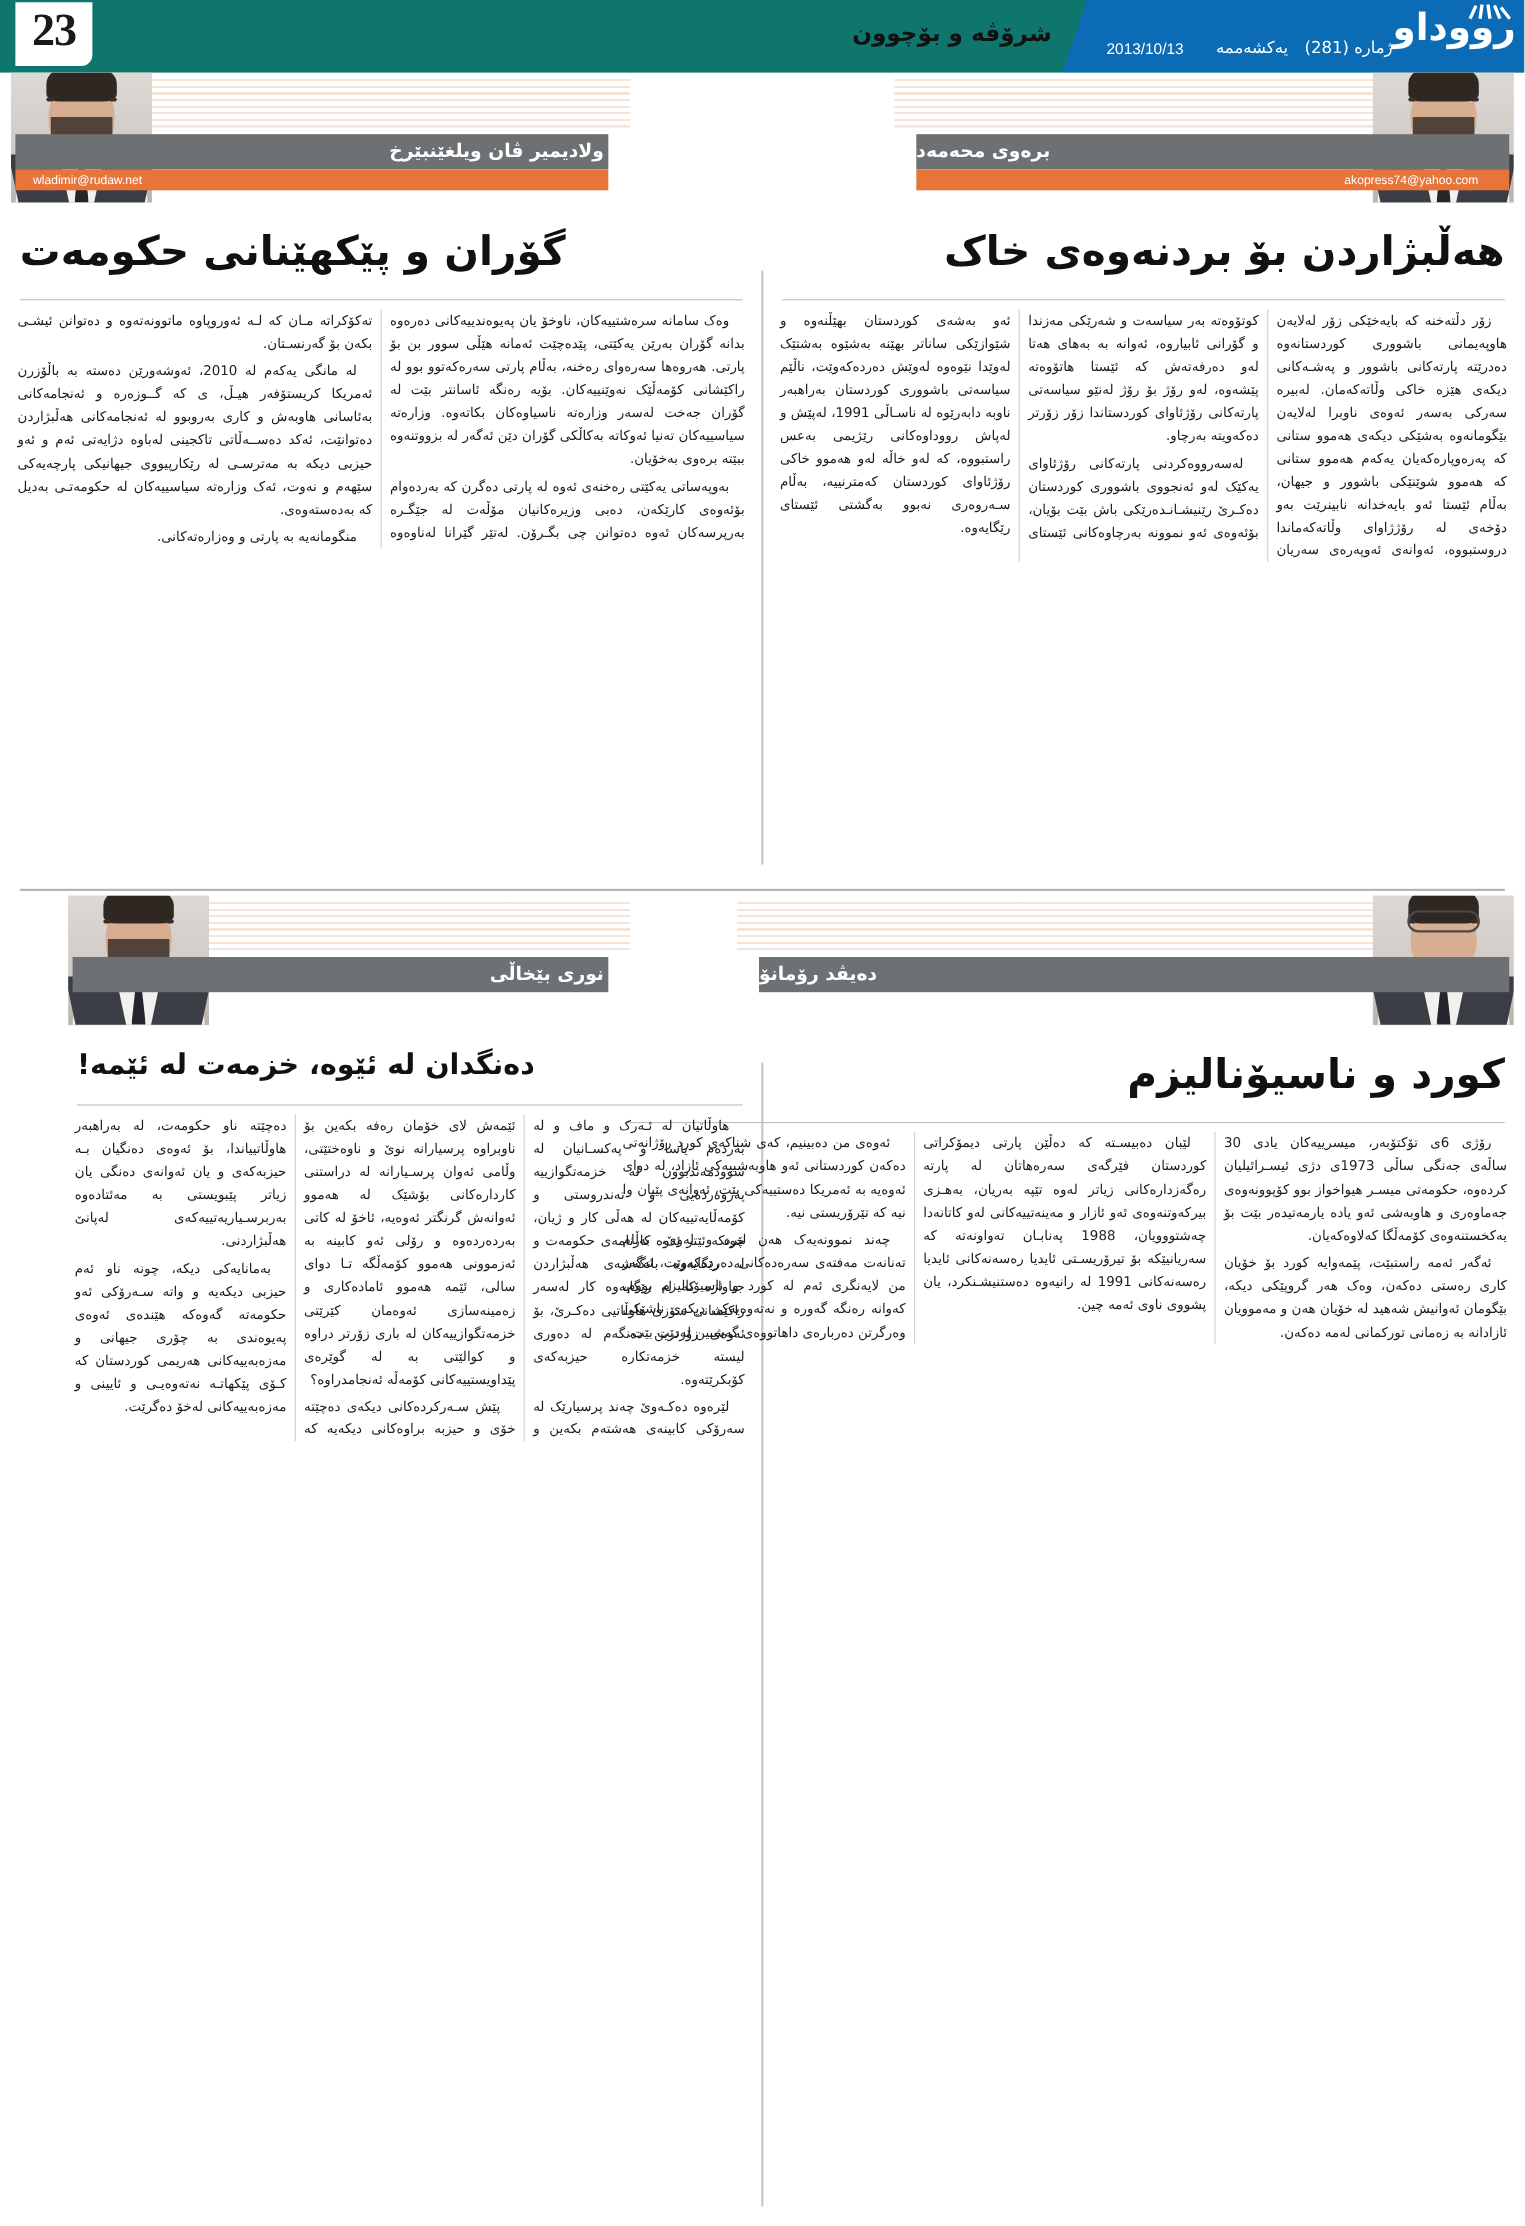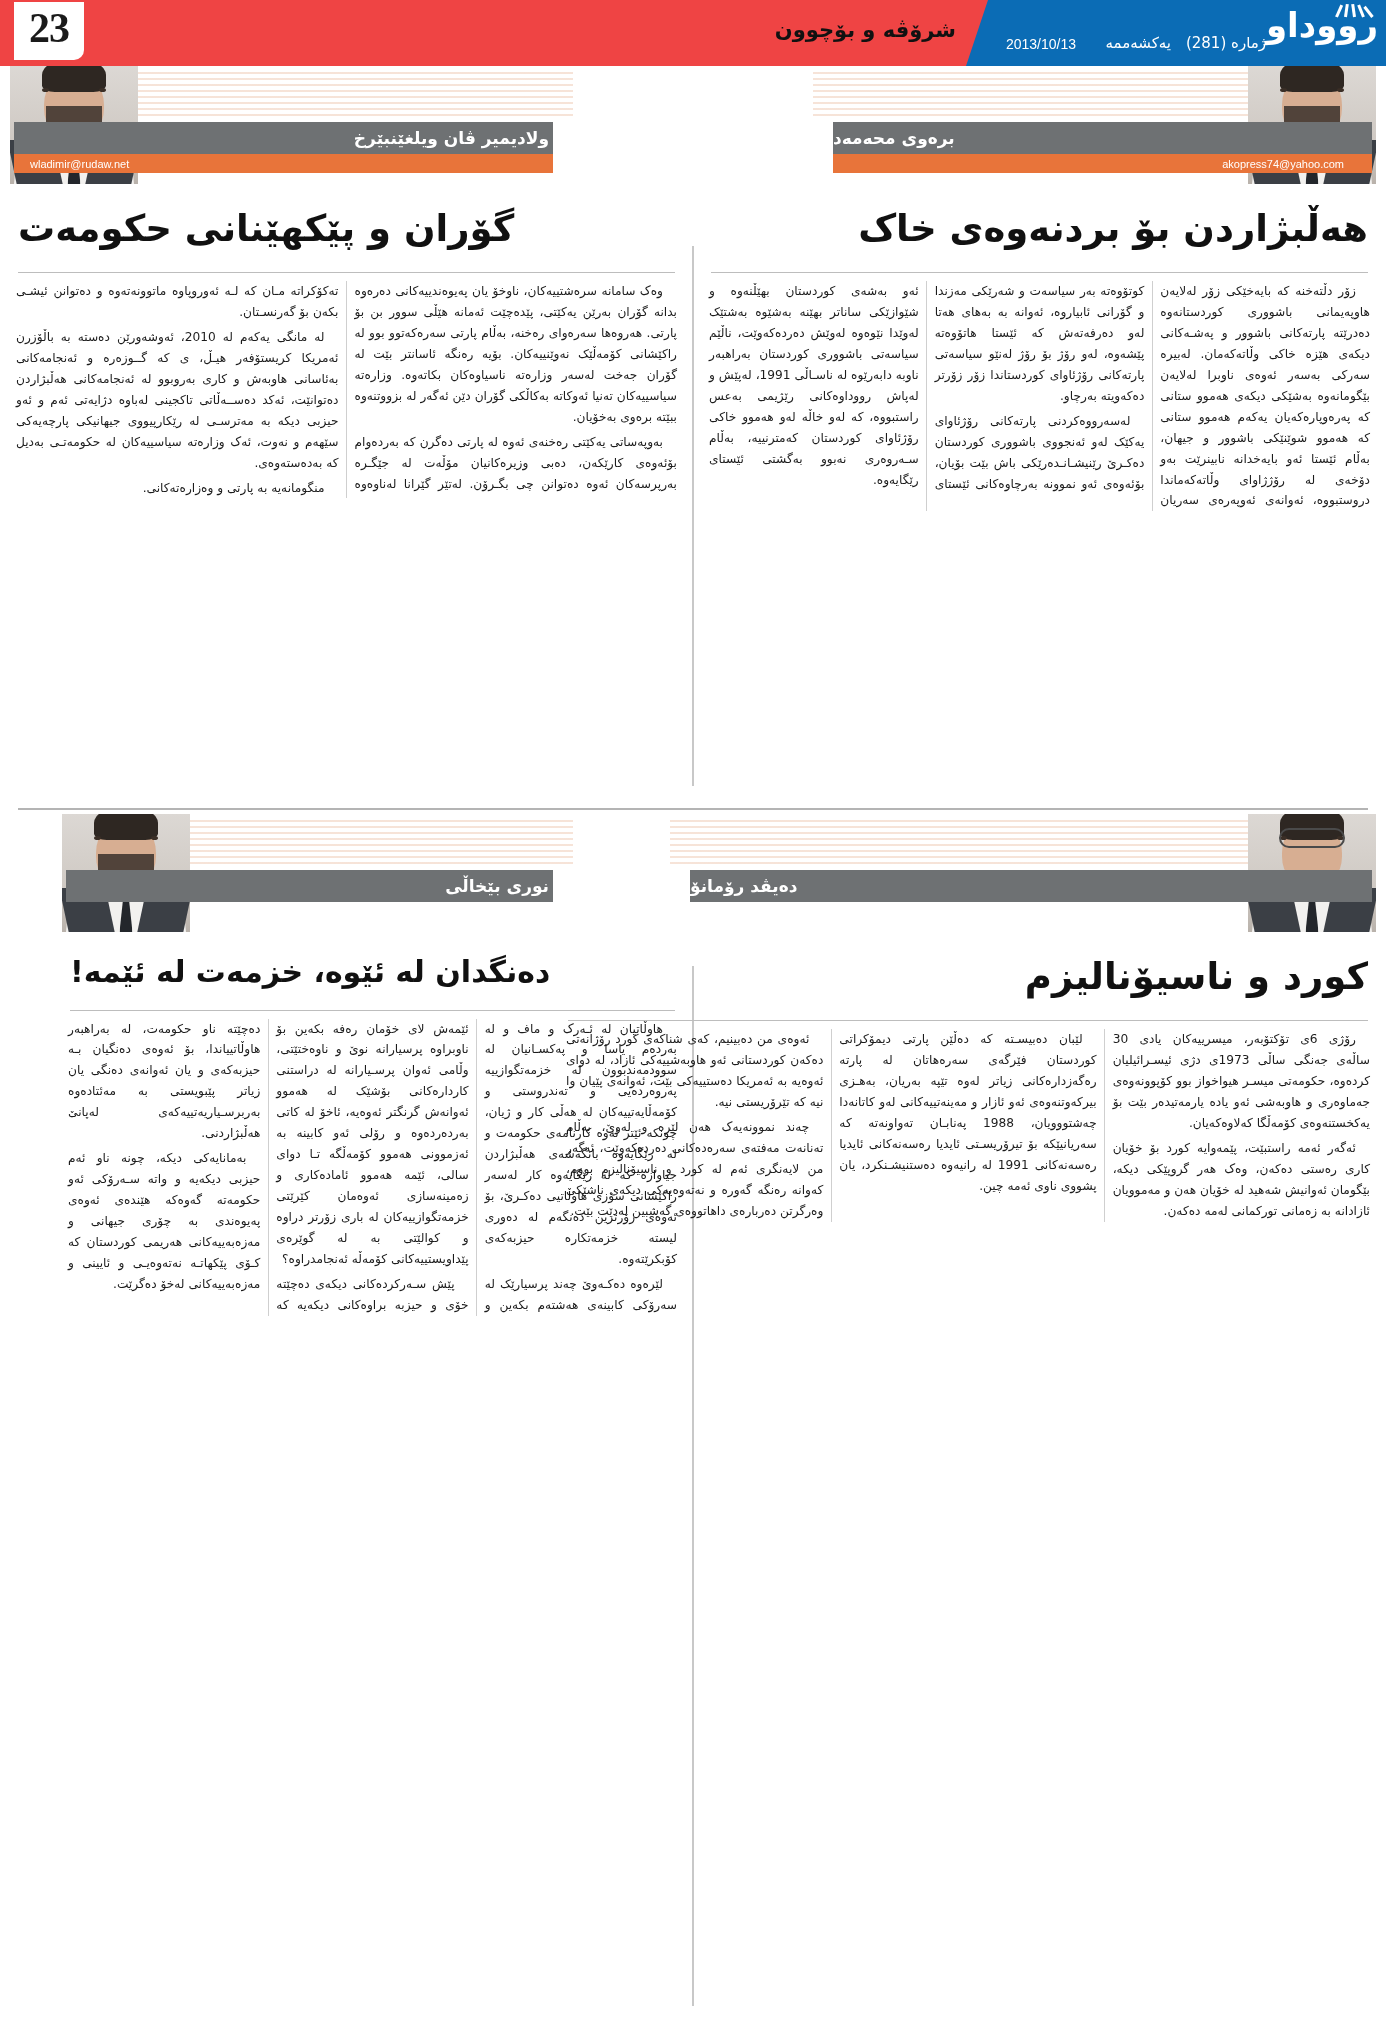--- a/index.html
+++ b/index.html
@@ -19,21 +19,21 @@
     background: #ffffff;
     overflow: hidden;
   }
 
   
   .masthead {
     position: absolute;
     top: 0; left: 0;
     width: 1386px;
     height: 66px;
-    background: #ef4444;
+    background: #0f766e;
     overflow: hidden;
   }
   .masthead-blue {
     position: absolute;
     top: 0; right: 0;
     width: 420px;
     height: 66px;
     background: #0b6cb5;
     clip-path: polygon(22px 0, 100% 0, 100% 100%, 0 100%);
   }
@@ -233,21 +233,21 @@
   
   .headline {
     padding: 18px 18px 6px 18px;
     font-size: 37px;
     line-height: 1.45;
     font-weight: bold;
     color: #111111;
   }
   .headline.align-left  { text-align: left; }
   .headline.align-right { text-align: right; }
-  .headline.sm { font-size: 30px; }
+  .headline.sm { font-size: 26px; }
 
   .rule {
     height: 1px;
     background: #bdbdbd;
     margin: 10px 18px 8px 18px;
   }
 
   
   .body-cols {
     padding: 0 16px 8px 16px;

